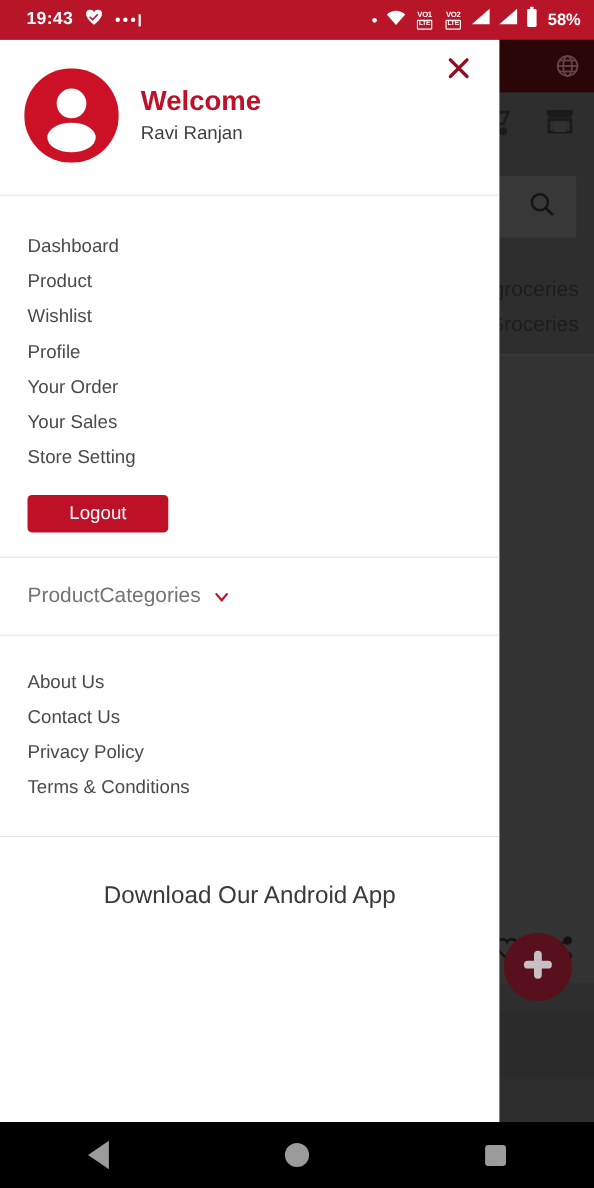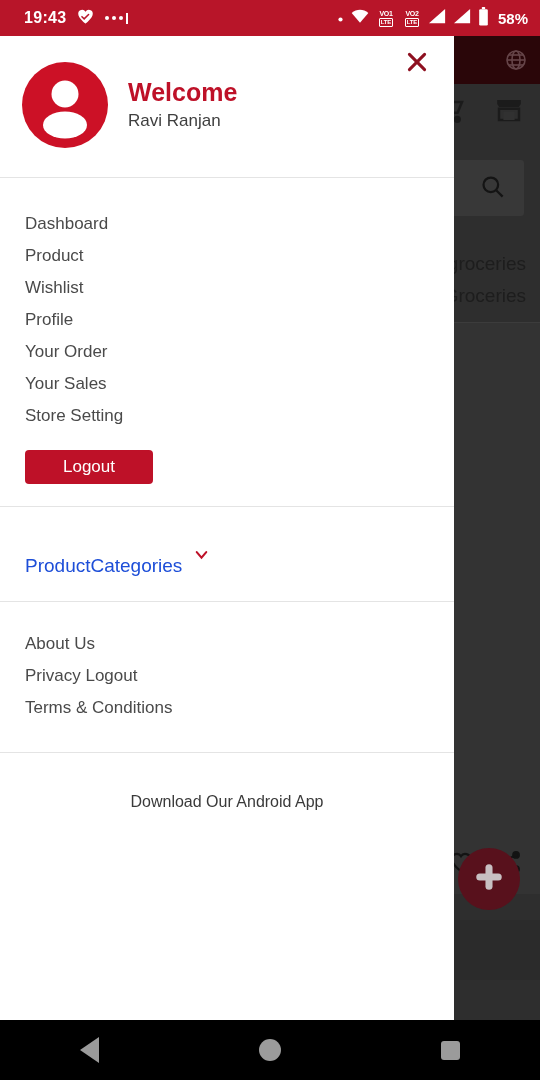--- a/index.html
+++ b/index.html
@@ -112,32 +112,32 @@
     font-size:17px; color:#4a4a4a; line-height:22px;
     padding:5px 0 5px 25px; cursor:pointer;
   }
   .logout-btn {
     margin:18px 0 0 25px; width:128px; height:34px;
     background:#be1128; color:#fff; border:none; border-radius:4px;
     font-size:17px; font-family:inherit; cursor:pointer;
   }
 
   .cat-block { padding:24px 0 24px 25px; display:flex; align-items:center; }
-  .cat-label { font-size:19px; color:#1d4ed8;margin-top:24px; }
+  .cat-label { font-size:19px; color:#737373; }
   .chev { margin-left:10px; display:inline-flex; }
 
   .links-block { padding:26px 0 28px 0; }
   .link-item {
     font-size:17px; color:#4a4a4a; line-height:22px;
     padding:5px 0 5px 25px; cursor:pointer;
   }
 
   .download-block {
     padding:40px 0; text-align:center;
-    font-size:16px; color:#3a3a3a;
+    font-size:22px; color:#3a3a3a;
   }
 
   
   .navbar {
     position:absolute; left:0; bottom:0; width:540px; height:60px;
     background:#000; display:flex; align-items:center; justify-content:space-around; z-index:50;
   }
   .nav-back { width:0;height:0; border-top:13px solid transparent; border-bottom:13px solid transparent;
     border-right:19px solid #9b9b9b; cursor:pointer; }
   .nav-home { width:22px;height:22px;border-radius:50%;background:#9b9b9b; cursor:pointer; }
@@ -335,21 +335,22 @@
       <svg viewBox="0 0 24 24" width="19" height="19" fill="none" stroke="#be1128" stroke-width="2.6" stroke-linecap="round">
         <polyline points="6,9 12,16 18,9"></polyline>
       </svg>
     </span>
   </div>
 
   <div class="divider"></div>
 
   <div class="links-block">
     <div class="link-item">About Us</div>
-    <div class="link-item">Privacy Logout</div>
+    <div class="link-item">Contact Us</div>
+    <div class="link-item">Privacy Policy</div>
     <div class="link-item">Terms &amp; Conditions</div>
   </div>
 
   <div class="divider"></div>
 
   <div class="download-block">Download Our Android App</div>
 </div>
 
 <div class="navbar">
   <div class="nav-back"></div>

